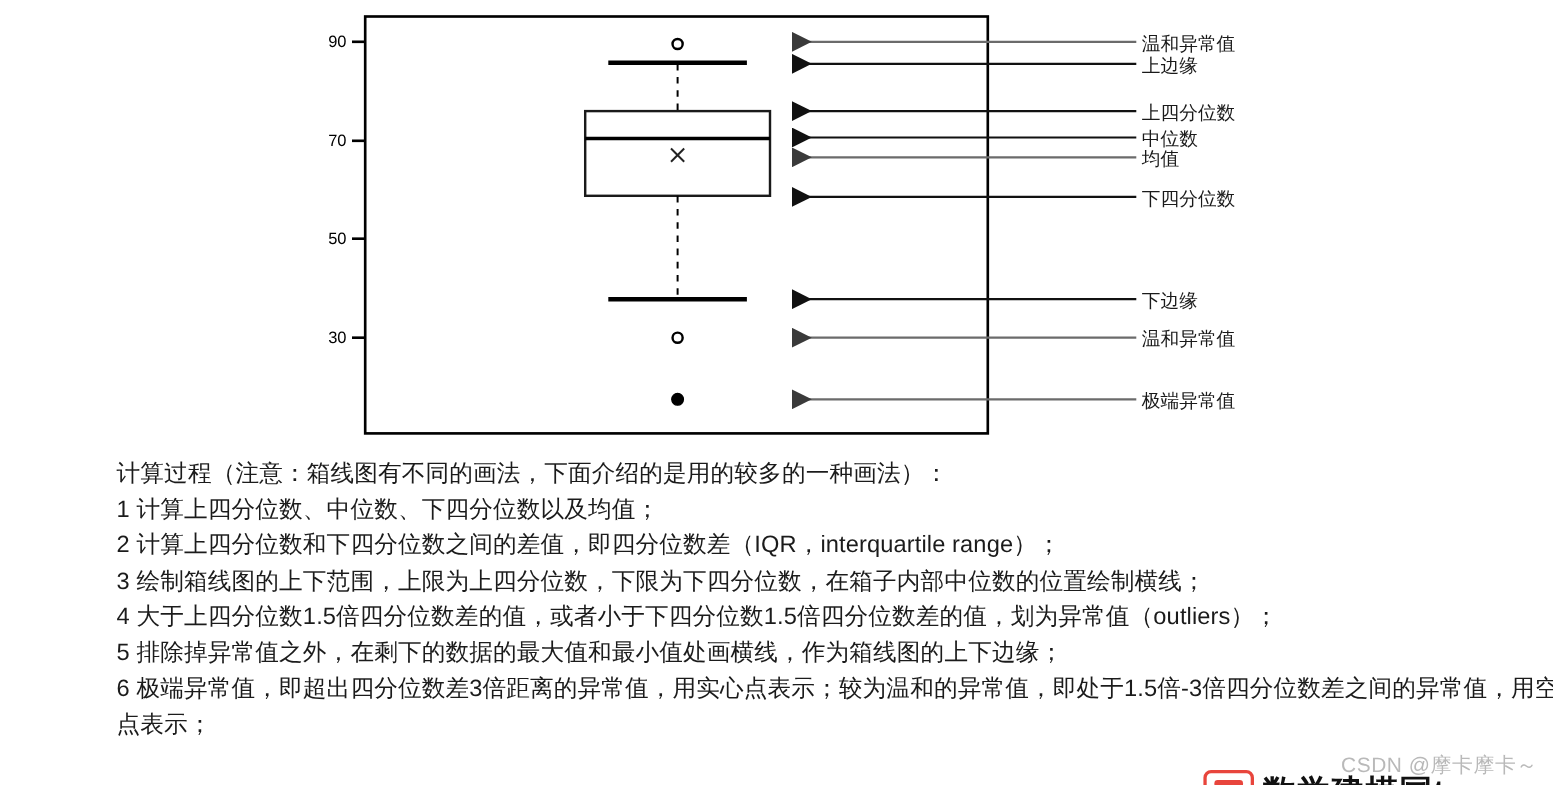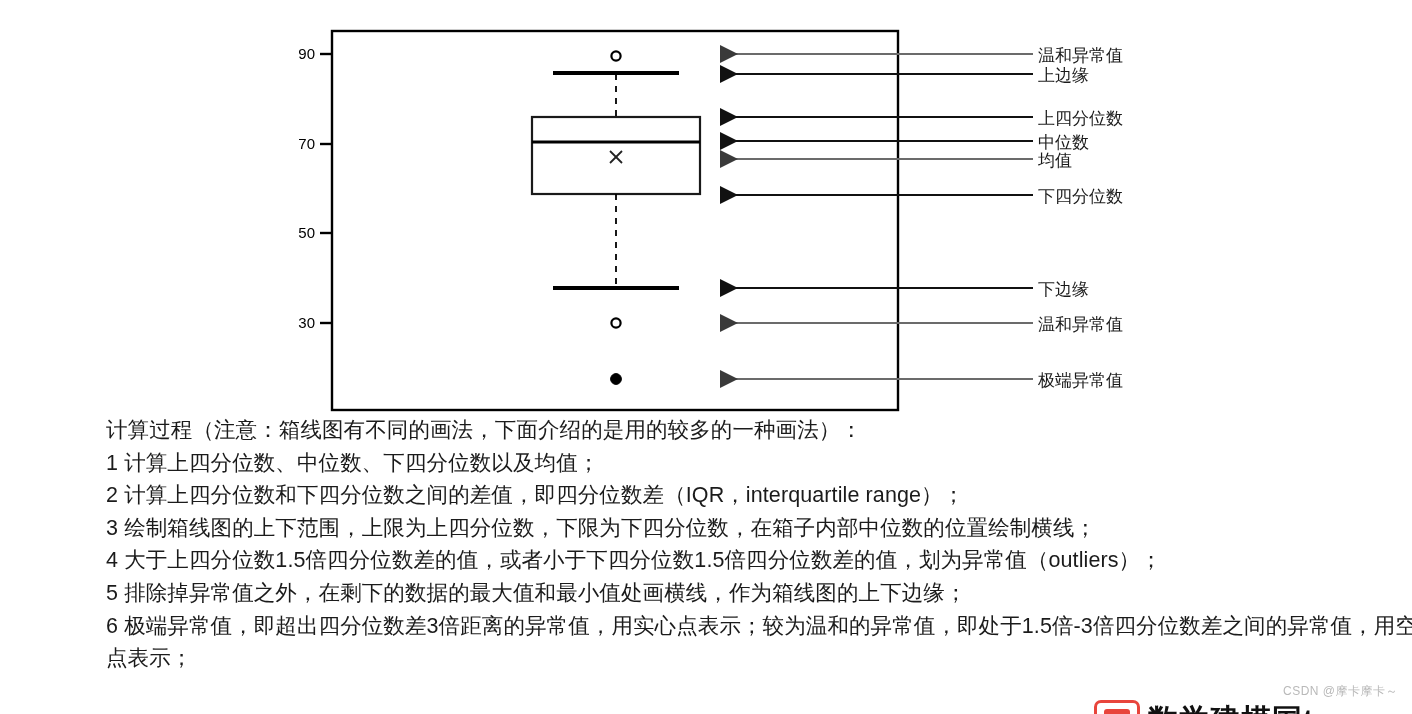--- a/index.html
+++ b/index.html
@@ -13,21 +13,21 @@
     position: relative;
     overflow: hidden;
     font-family: "Liberation Sans", "DejaVu Sans", sans-serif;
     color: #000000;
   }
 
   
   #chart-figure {
     position: absolute;
     left: 0;
-    top: 16px;
+    top: 0;
     width: 1412px;
     height: 400px;
   }
   #chart-svg {
     position: absolute;
     left: 0;
     top: 0;
   }
   .tick-label {
     font-family: "Liberation Sans", "DejaVu Sans", sans-serif;
@@ -55,21 +55,21 @@
   #explanation .para {
     margin: 0;
     white-space: normal;
   }
 
   
   #watermark {
     position: absolute;
     right: 14px;
     top: 683px;
-    font-size: 12px;
+    font-size: 19px;
     color: #b9b9b9;
     letter-spacing: 0.5px;
     white-space: nowrap;
   }
   #footer-logo {
     position: absolute;
     left: 1094px;
     top: 700px;
     width: 46px;
     height: 30px;

